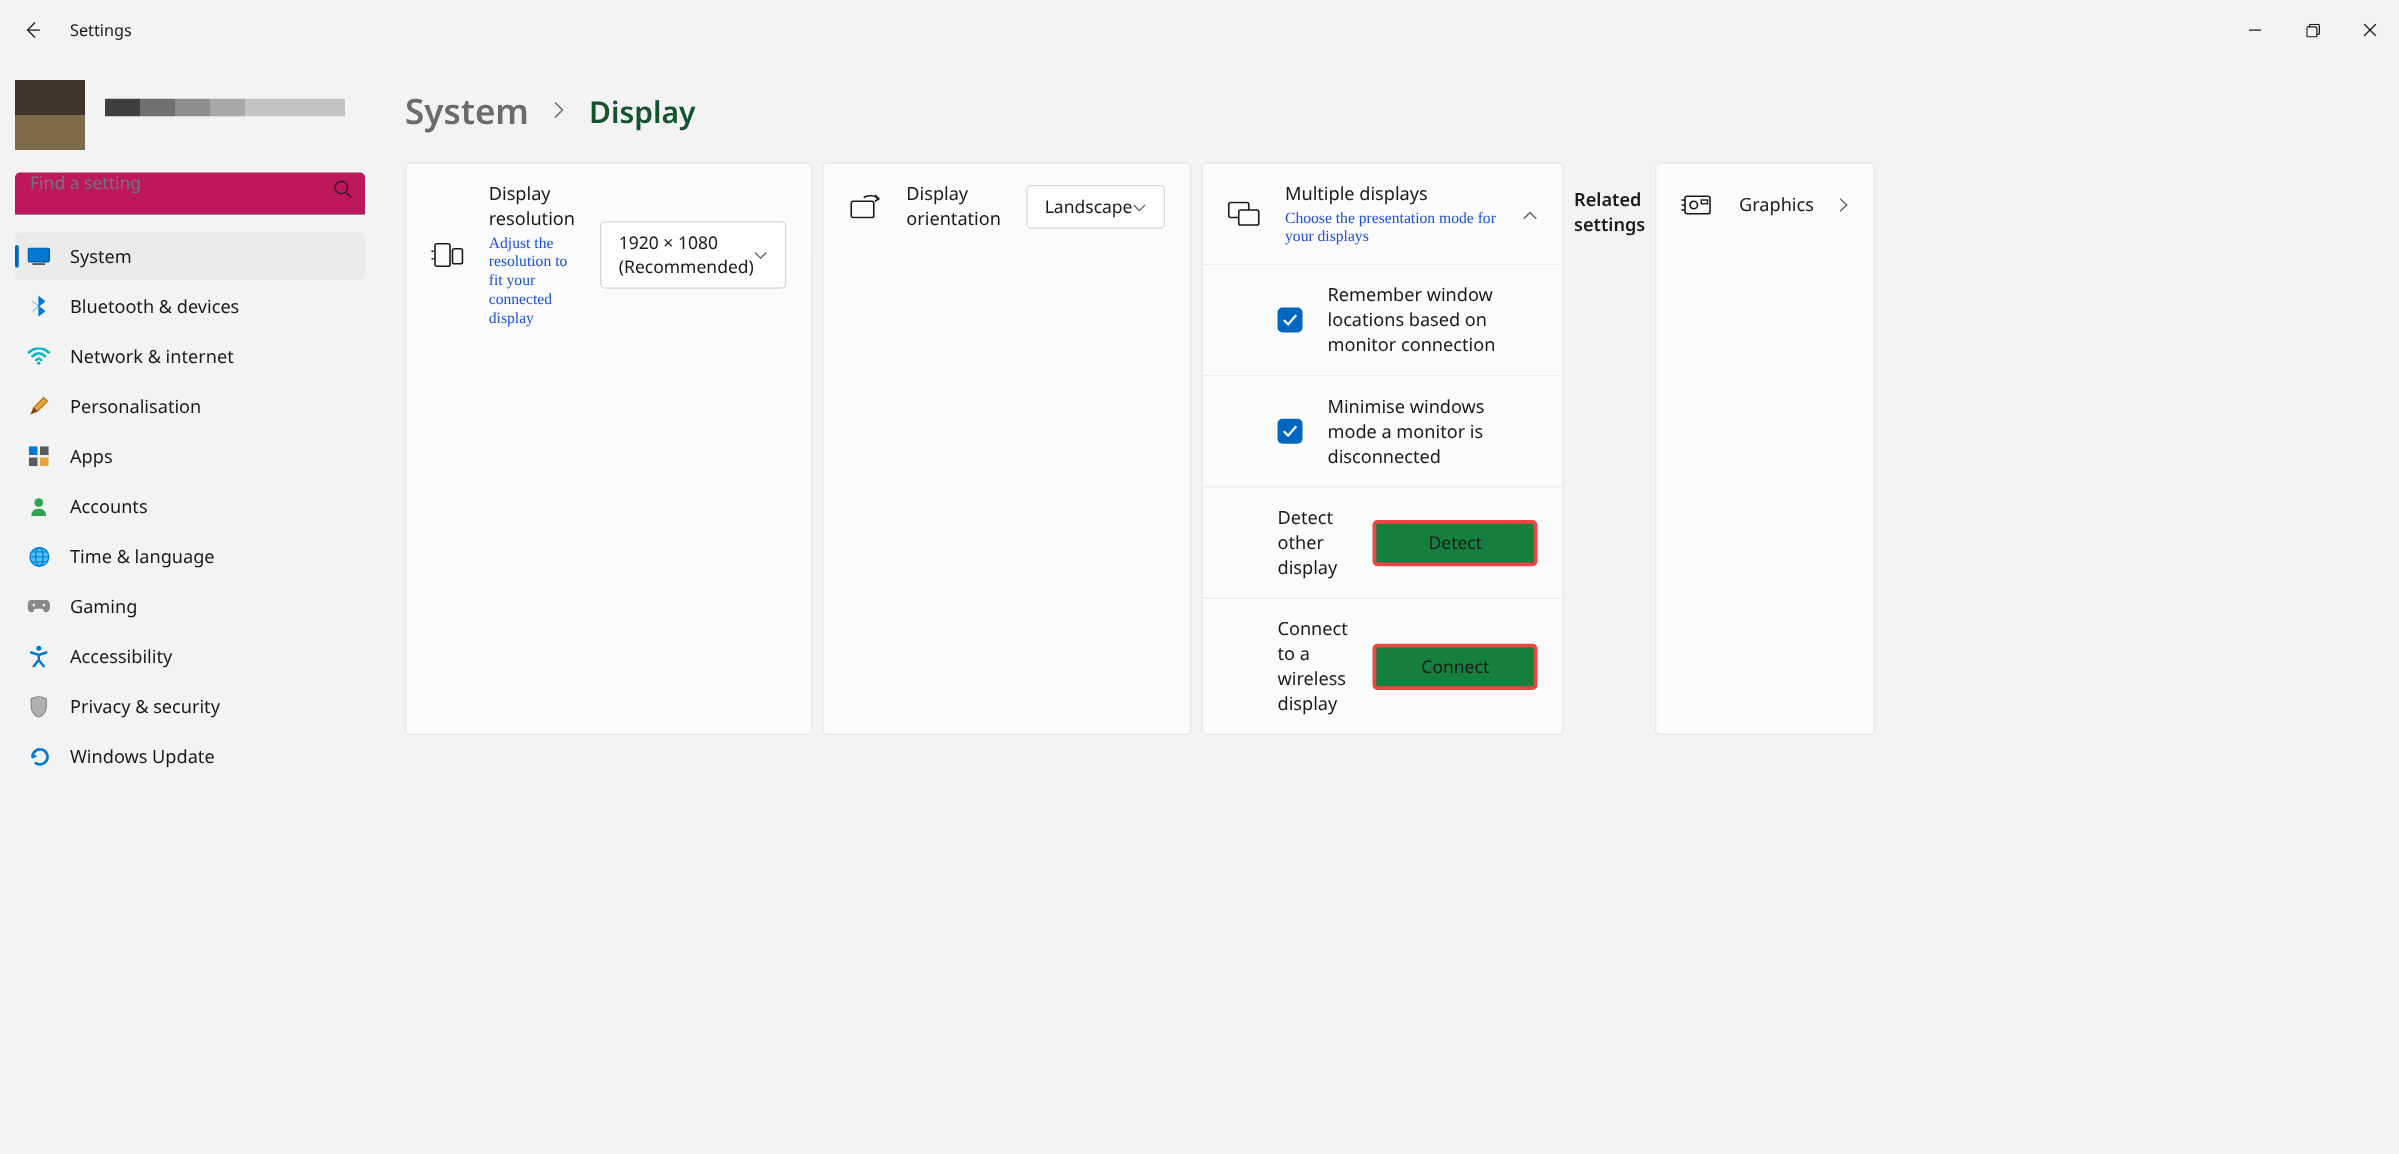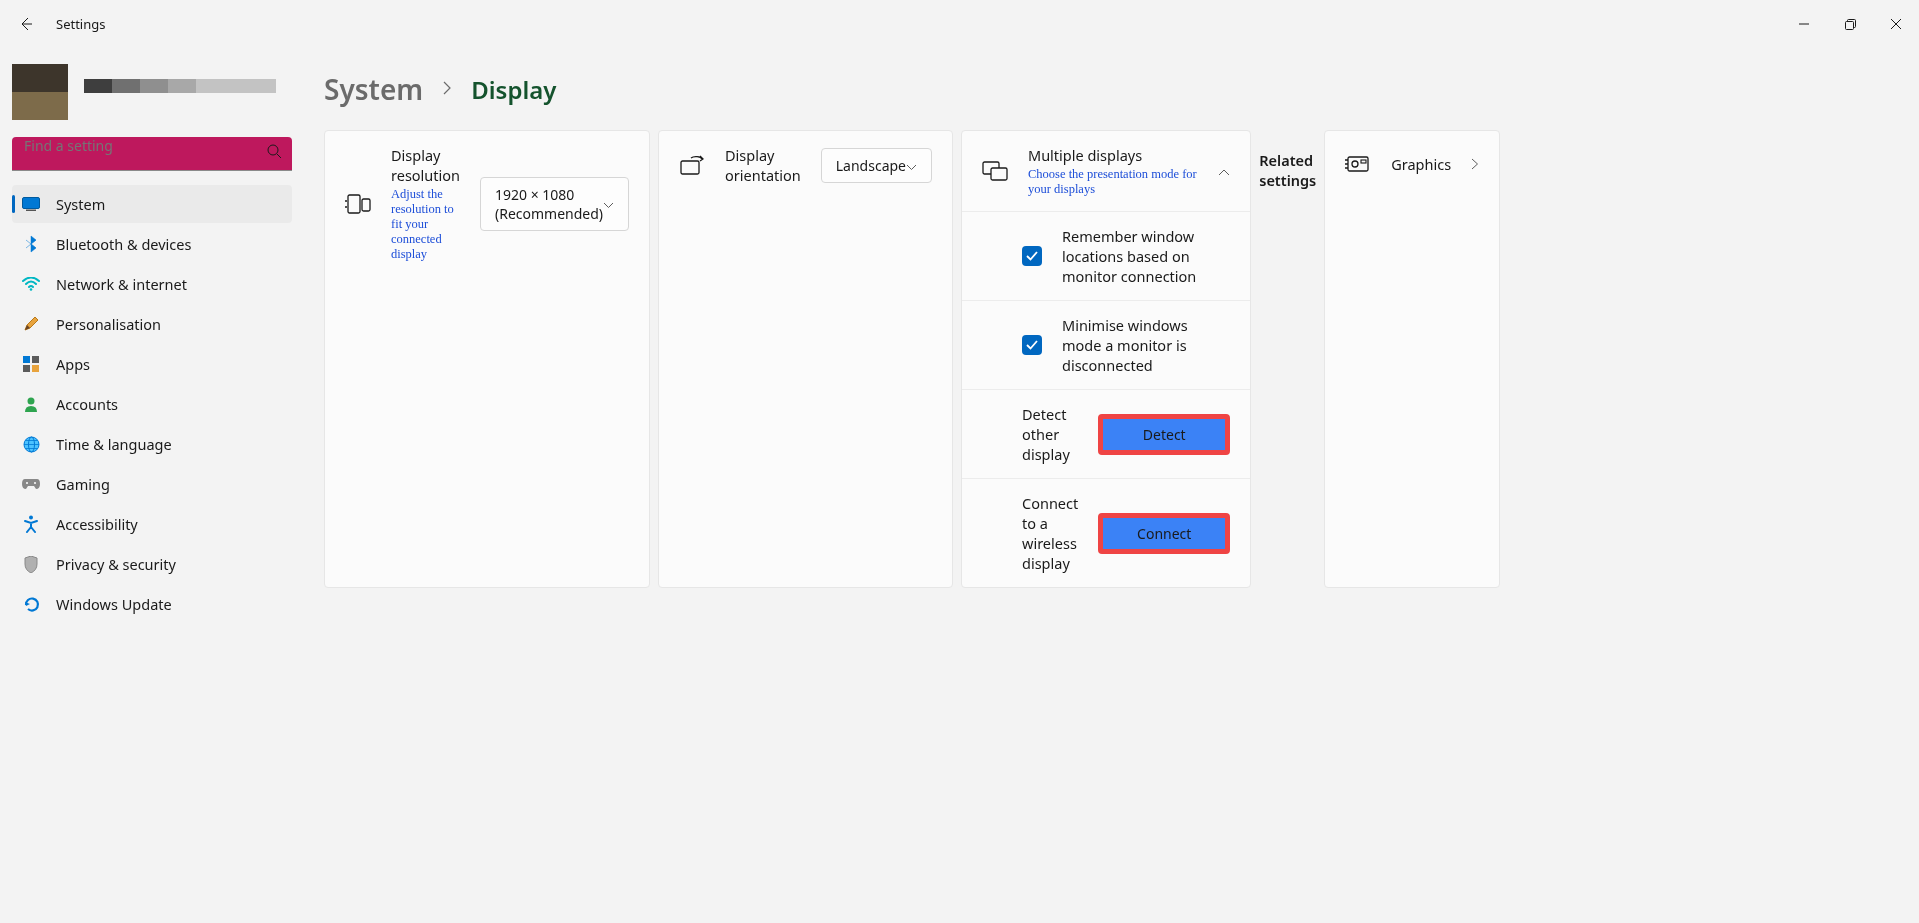--- a/index.html
+++ b/index.html
@@ -36,21 +36,21 @@
   .content { max-width:1020px; display:flex; flex-direction:row; gap:8px; }
   .card { background:#fbfbfb; border:1px solid #e6e6e6; border-radius:4px; }
   .card-row { display:flex; align-items:center; padding:14px 20px; gap:20px; min-height:66px; }
   .card-row.sub { padding-left:60px; border-top:1px solid #ececec; min-height:52px; }
   .card-icon { width:26px; height:26px; display:flex; align-items:center; justify-content:center; color:#1a1a1a; }
   .card-texts { flex:1; display:flex; flex-direction:column; gap:2px; }
   .card-title { font-size:14.5px; }
   .card-sub { font-size:12.5px; color:#1d4ed8;font-family:Liberation Serif, serif; }
   .select { background:#fdfdfd; border:1px solid #d6d6d6; border-radius:4px; padding:7px 14px; display:flex; align-items:center; cursor:pointer; font-size:14px; }
   .chevron { color:#5d5d5d; }
-  .btn { background:#3b82f6; border:5px solid #ef4444; border-radius:4px; padding:6px 28px; min-width:132px; text-align:center; font-size:14px; cursor:pointer; }
+  .btn { background:#15803d; border:3px solid #ef4444; border-radius:4px; padding:6px 28px; min-width:132px; text-align:center; font-size:14px; cursor:pointer; }
   .checkbox { width:20px; height:20px; border-radius:4px; background:#0067c0; display:flex; align-items:center; justify-content:center; cursor:pointer; flex-shrink:0; }
   .checkbox svg { stroke:#fff; }
   .checkbox-label { font-size:14.5px; }
   .section-header { font-size:14.5px; font-weight:600; padding:20px 0 8px 0; }
   .row-action { margin-left:auto; }
   .row-chevron { margin-left:auto; color:#5d5d5d; cursor:pointer; }
   .expander-row { border-bottom:none; }
 </style>
 </head>
 <body>

